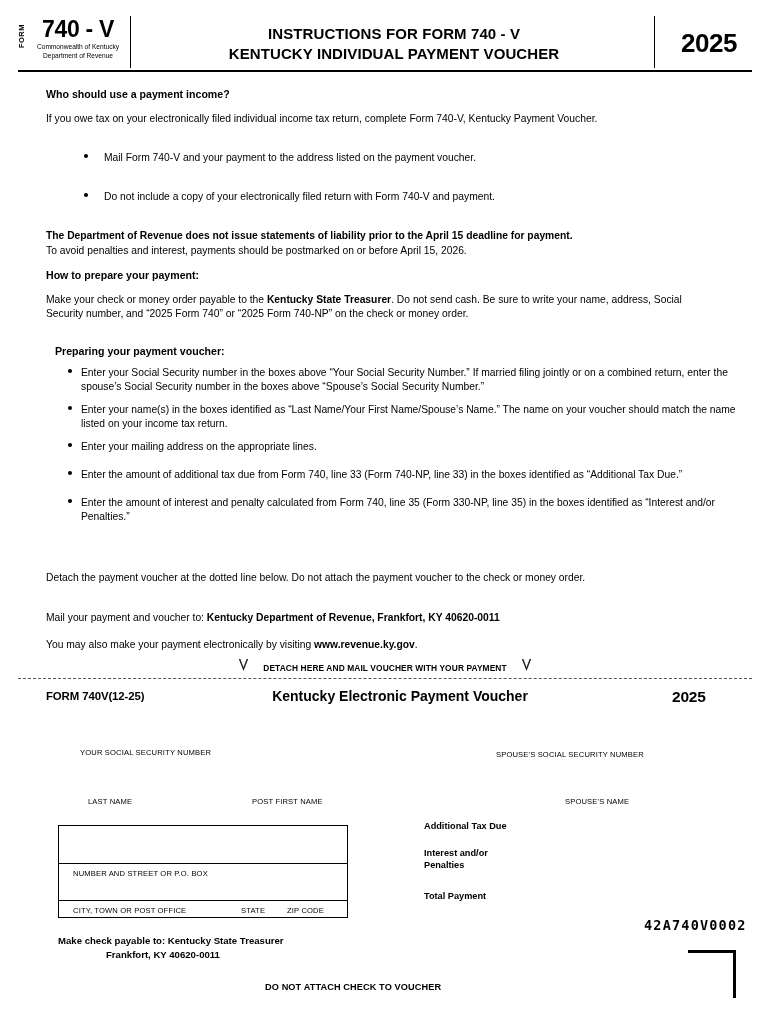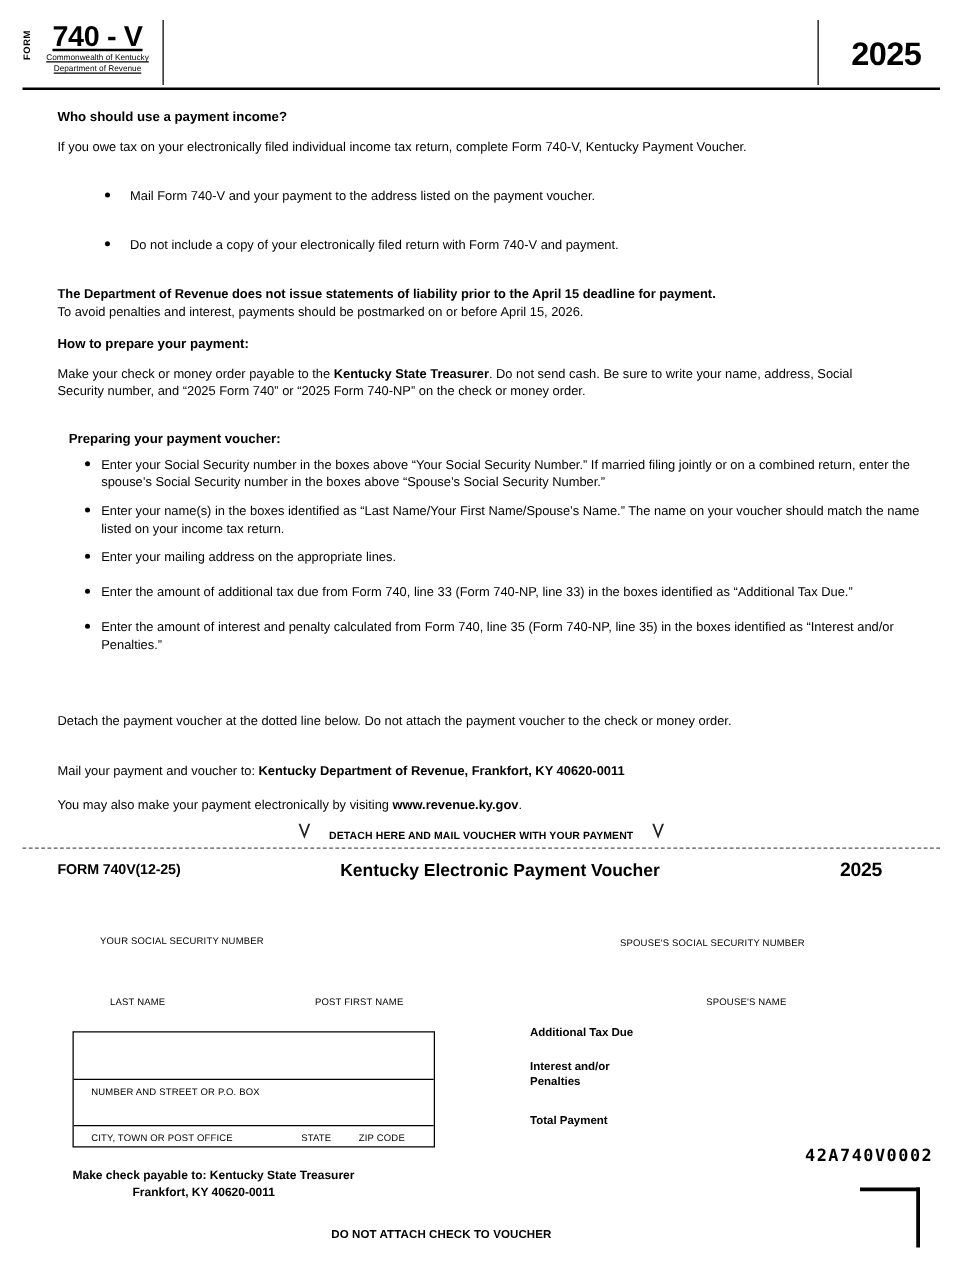--- a/index.html
+++ b/index.html
@@ -36,21 +36,20 @@
     letter-spacing: 0.5px;
     writing-mode: vertical-rl;
     transform: rotate(180deg);
     line-height: 1;
   }
   .hdr-left {
     position: absolute;
     left: 12px; top: 0px;
     width: 96px;
     text-align: center;
-    text-decoration: underline;
   }
   .hdr-num {
     font-size: 23px;
     font-weight: bold;
     letter-spacing: -0.3px;
     line-height: 1.15;
   }
   .hdr-sub {
     font-size: 6.6px;
     line-height: 1.35;
@@ -251,20 +250,24 @@
 <div class="page">
 
   <div class="header">
     <div class="hdr-formword">FORM</div>
     <div class="hdr-left">
       <div class="hdr-num">740 - V</div>
       <div class="hdr-sub">Commonwealth of Kentucky</div>
       <div class="hdr-sub" style="margin-top:0">Department of Revenue</div>
     </div>
     <div class="hdr-div hdr-div-1"></div>
+    <div class="hdr-center">
+      <div>INSTRUCTIONS FOR FORM 740 - V</div>
+      <div>KENTUCKY INDIVIDUAL PAYMENT VOUCHER</div>
+    </div>
     <div class="hdr-div hdr-div-2"></div>
     <div class="hdr-year">2025</div>
   </div>
   <div class="rule-thick" style="top:70px"></div>
 
   <div class="body-txt head-q" style="left:46px; top:87px;">Who should use a payment income?</div>
 
   <div class="body-txt" style="left:46px; top:112px; width:650px;">If you owe tax on your electronically filed individual income tax return, complete Form 740-V, Kentucky Payment Voucher.</div>
 
   <div class="bullet-row" style="left:84px; top:151px; width:620px;">
@@ -296,21 +299,21 @@
   <div class="bullet-row bullet-tight" style="left:68px; top:440px; width:690px; line-height:1.35;">
     <span class="dot"></span>
     <span class="txt">Enter your mailing address on the appropriate lines.</span>
   </div>
   <div class="bullet-row bullet-tight" style="left:68px; top:468px; width:690px; line-height:1.35;">
     <span class="dot"></span>
     <span class="txt">Enter the amount of additional tax due from Form 740, line 33 (Form 740-NP, line 33) in the boxes identified as “Additional Tax Due.”</span>
   </div>
   <div class="bullet-row bullet-tight" style="left:68px; top:496px; width:690px; line-height:1.35;">
     <span class="dot"></span>
-    <span class="txt">Enter the amount of interest and penalty calculated from Form 740, line 35 (Form 740-NP, line 35) in the boxes identified as “Interest and/or Penalties.”</span>
+    <span class="txt">Enter the amount of interest and penalty calculated from Form 740, line 35 (Form 330-NP, line 35) in the boxes identified as “Interest and/or Penalties.”</span>
   </div>
 
 
   <div class="body-txt" style="left:46px; top:571px; width:665px;">Detach the payment voucher at the dotted line below.  Do not attach the payment voucher to the check or money order.</div>
 
   <div class="body-txt" style="left:46px; top:611px; width:680px;"><span>Mail your payment and voucher to: </span><span class="b">Kentucky Department of Revenue, Frankfort, KY 40620-0011</span></div>
 
   <div class="body-txt" style="left:46px; top:638px; width:680px;"><span>You may also make your payment electronically by visiting </span><span class="b">www.revenue.ky.gov</span><span>.</span></div>
 
   <div class="detach-wrap">

